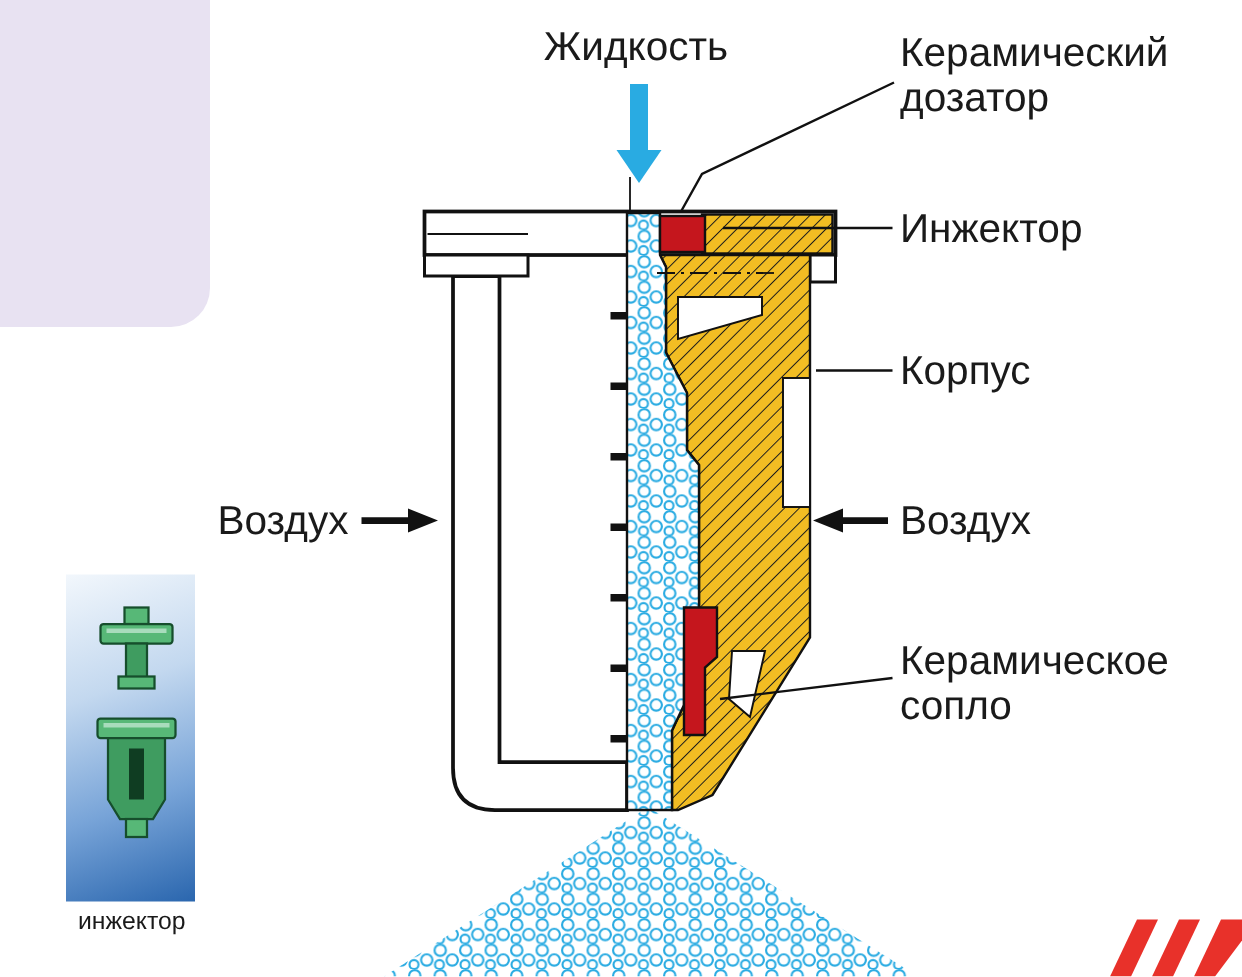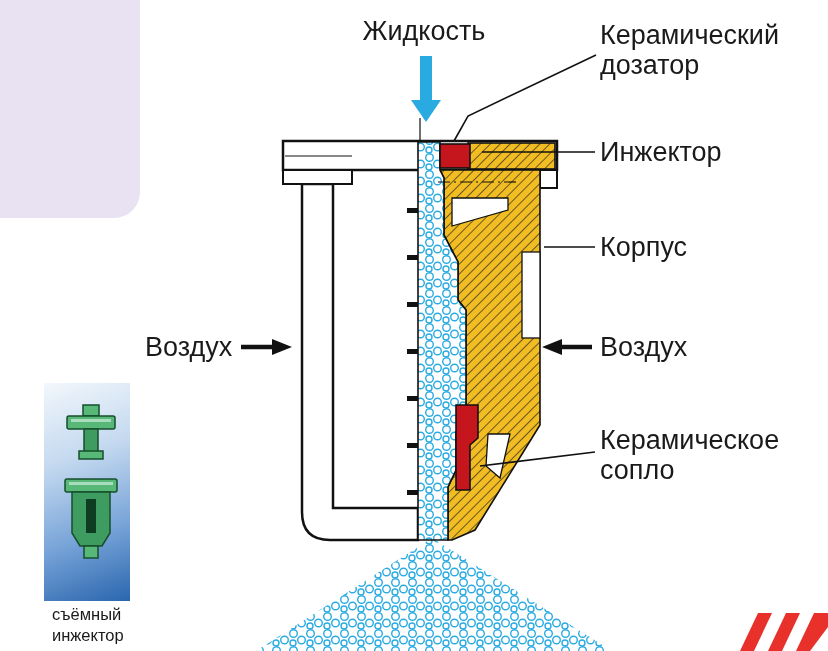--- a/index.html
+++ b/index.html
@@ -46,21 +46,20 @@
         <rect x="21" y="96" width="52" height="13" rx="2" fill="#57b877" stroke="#164e2c" stroke-width="1.5"></rect>
         <rect x="25" y="99" width="44" height="3" fill="#a8dcbc" stroke="none"></rect>
         <polygon points="28,109 66,109 66,150 58,163 36,163 28,150" fill="#3f9c60" stroke="#164e2c" stroke-width="1.5"></polygon>
         <rect x="42" y="116" width="10" height="34" fill="#0f3d22" stroke="none"></rect>
         <rect x="40" y="163" width="14" height="12" fill="#57b877" stroke="#164e2c" stroke-width="1.5"></rect>
       </g>
     </svg>
   </div>
 
   <div class="caption">
-    <span>съёмный</span>
     <span>инжектор</span>
   </div>
 
   <svg class="diagram-svg" width="828" height="651" viewBox="0 0 828 651">
     <defs>
       <pattern id="hatch" width="7" height="7" patternUnits="userSpaceOnUse" patternTransform="rotate(45)">
         <rect width="7" height="7" fill="#f2bd23"></rect>
         <line x1="0" y1="0" x2="0" y2="7" stroke="#1c1c1c" stroke-width="1.3"></line>
       </pattern>
       <pattern id="bub" width="17" height="17" patternUnits="userSpaceOnUse">

